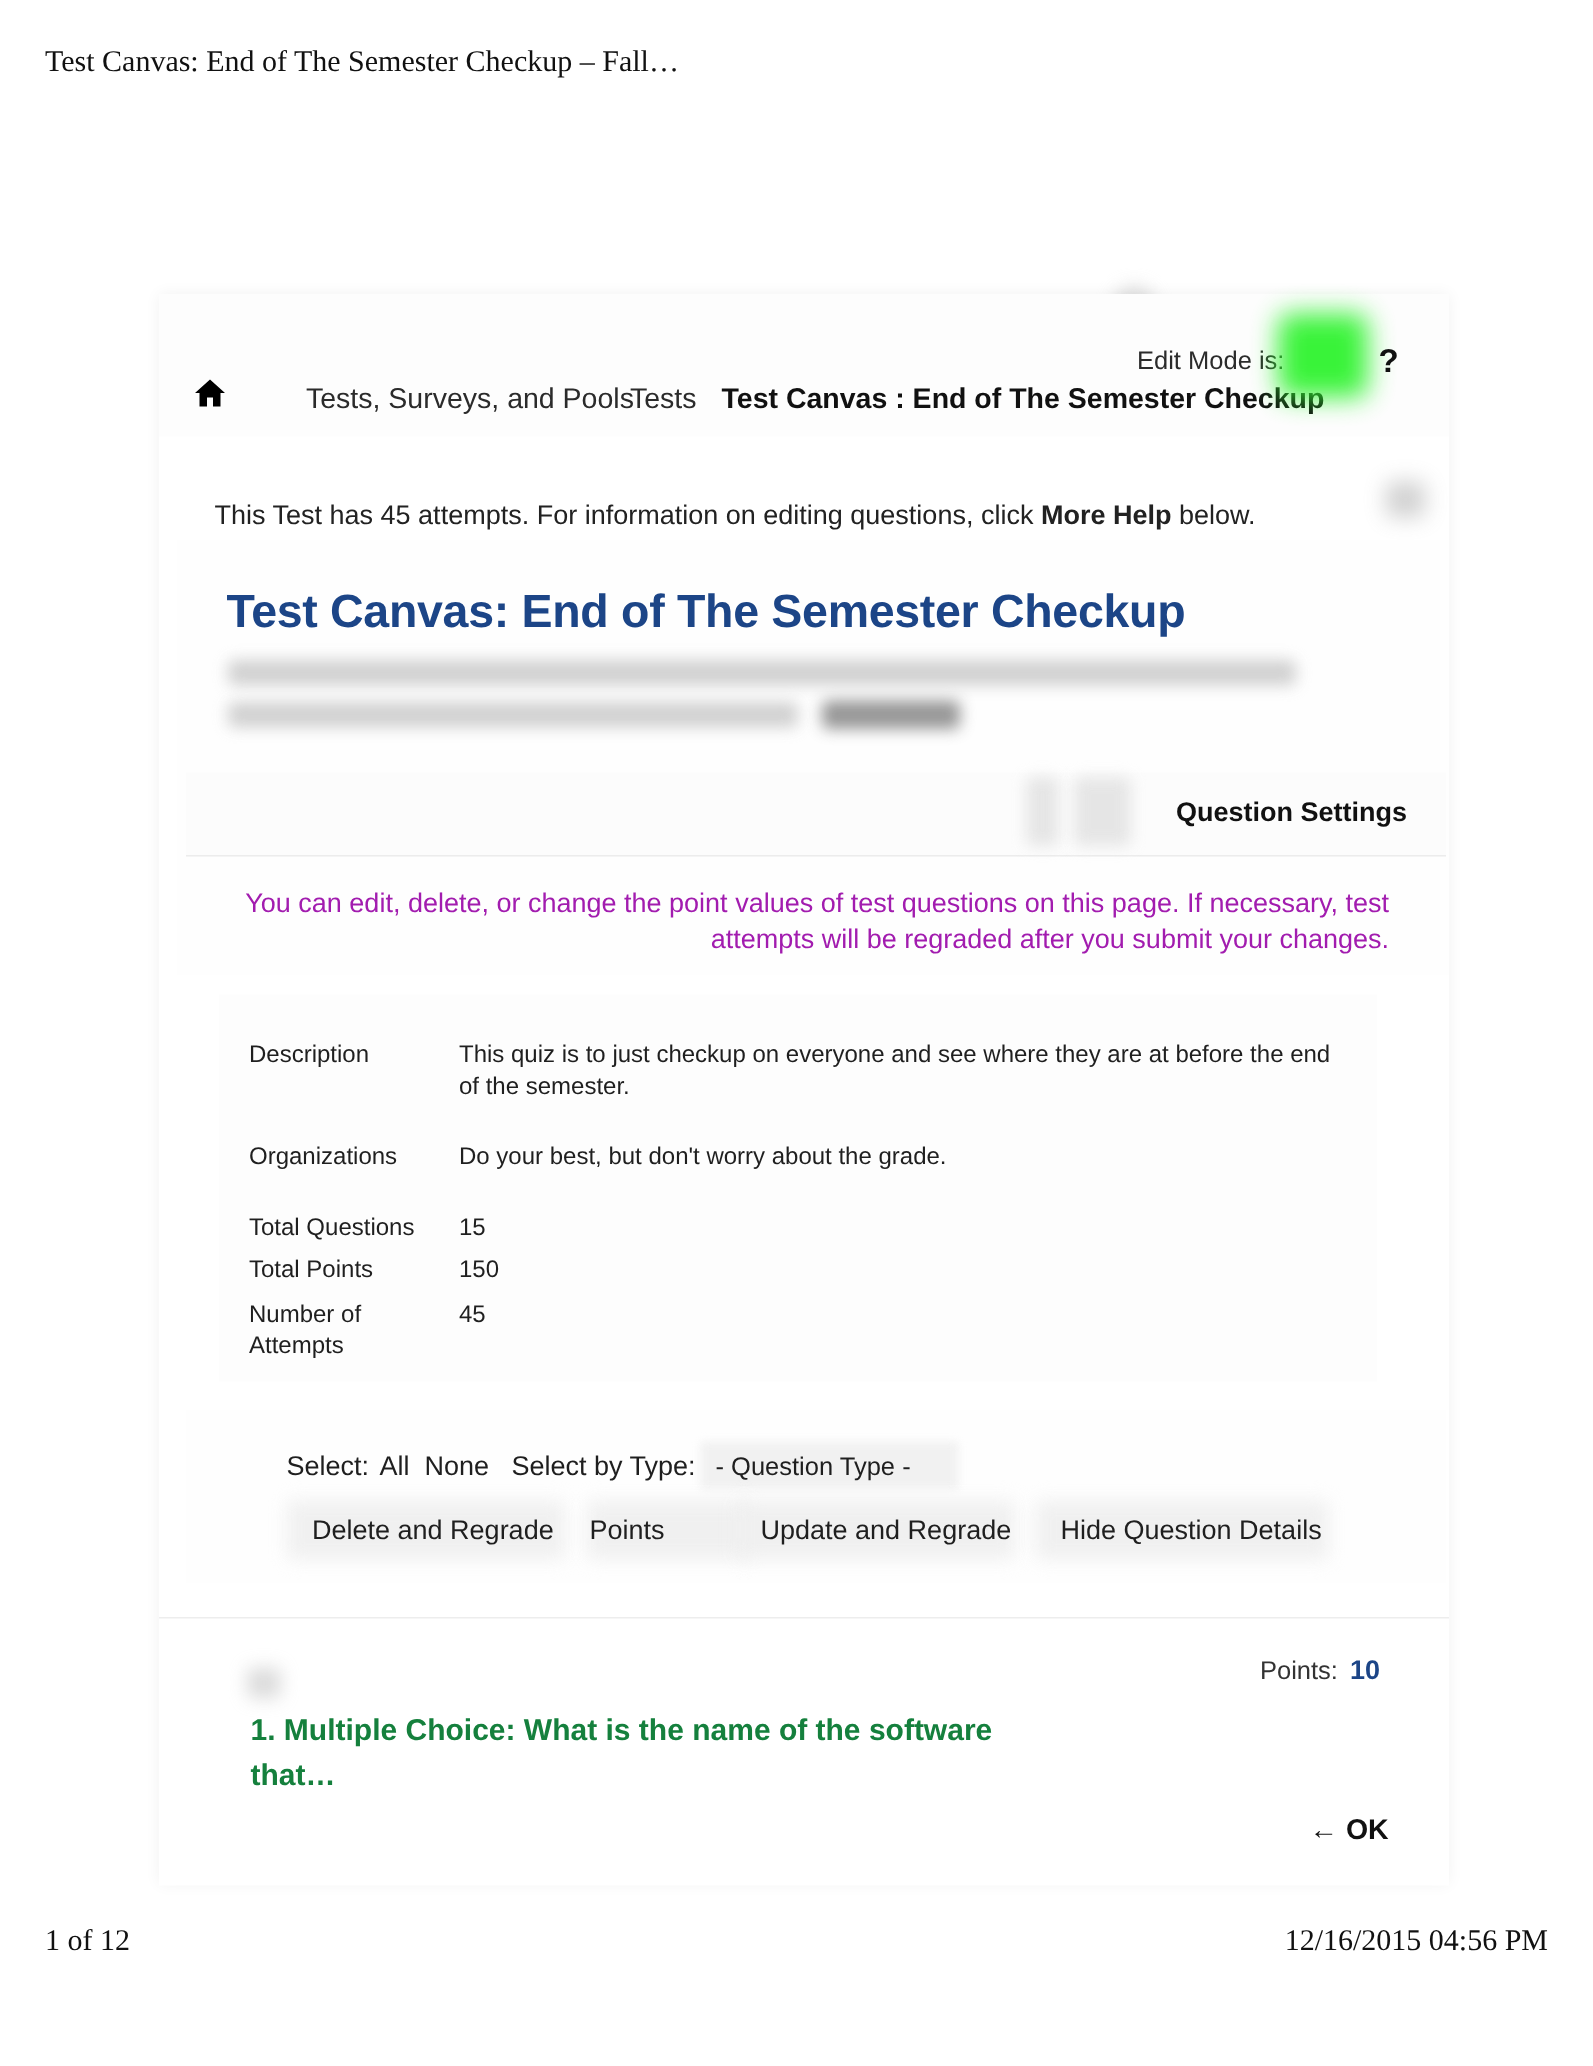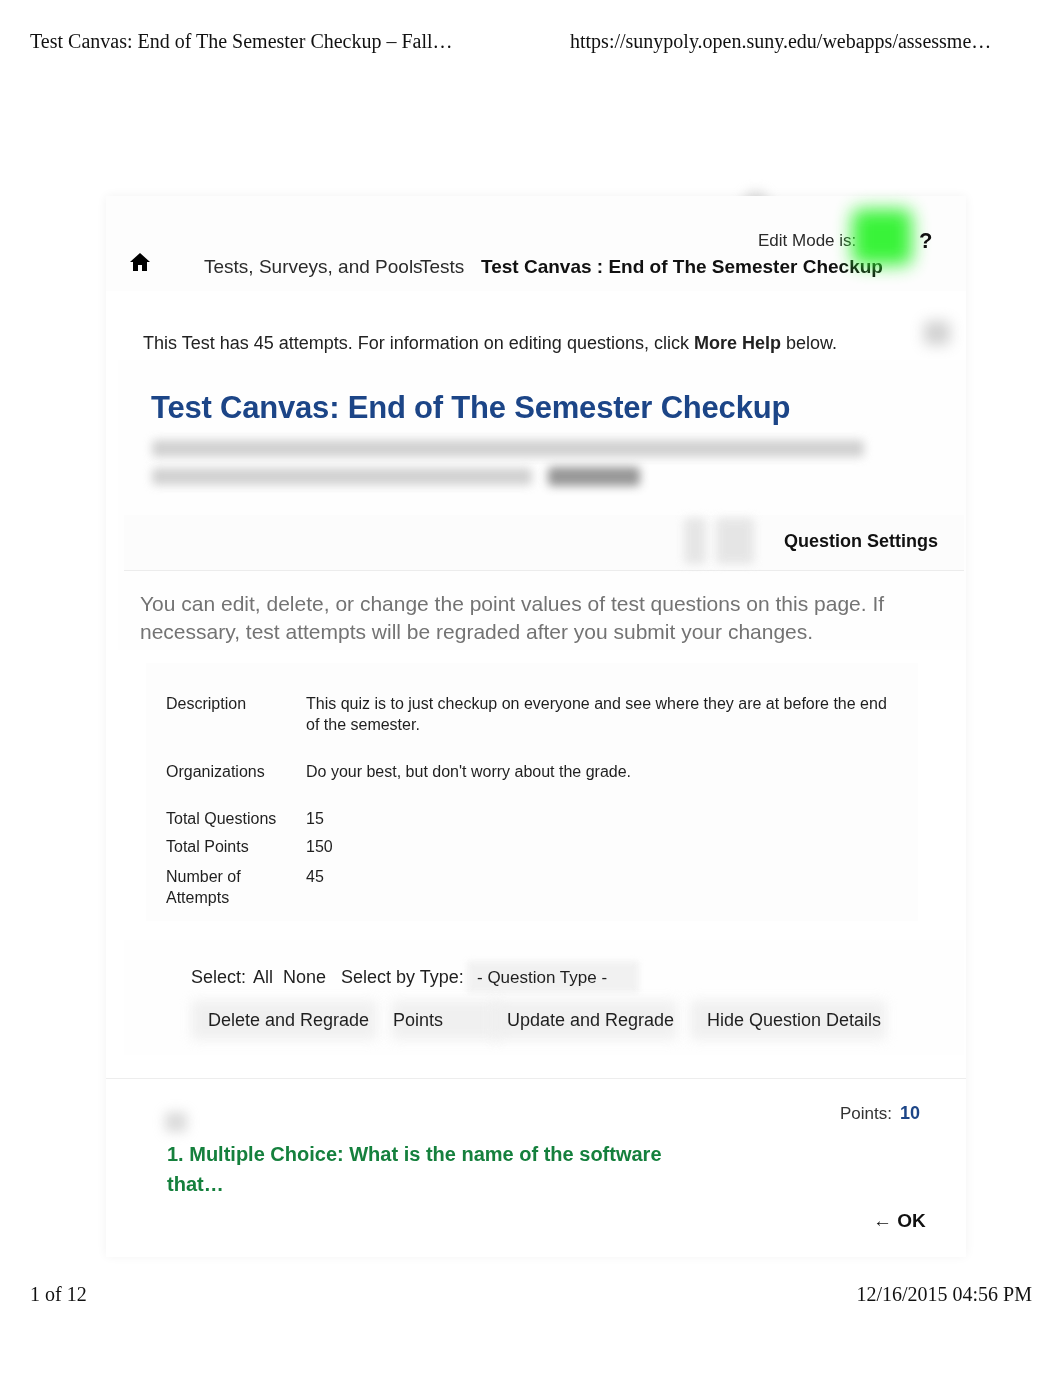--- a/index.html
+++ b/index.html
@@ -143,21 +143,21 @@
   }
   .abb-1{left:684px;top:518px;width:22px;height:46px;}
   .abb-2{left:716px;top:518px;width:38px;height:46px;}
   .question-settings{
     position:absolute;left:784px;top:531px;
     font-size:18px;font-weight:bold;color:#111;white-space:nowrap;
   }
 
   .instr-para{
     position:absolute;left:140px;top:590px;width:786px;
-    font-size:21px;color:#737373;line-height:1.35;
+    font-size:18px;color:#a21caf;line-height:1.35;text-align:right;
   }
 
   
   .details{
     position:absolute;left:146px;top:663px;width:772px;height:258px;
     background:#fdfdfd;
   }
   .dt-row{position:absolute;font-size:16px;color:#1f1f1f;line-height:1.33;}
   .dt-label{left:166px;}
   .dt-value{left:306px;width:590px;}
@@ -224,21 +224,20 @@
     position:absolute;left:873px;top:1210px;
     font-size:19px;font-weight:bold;color:#111;white-space:nowrap;
   }
   .ok-arrow{font-weight:normal;}
 </style>
 </head>
 <body>
 
 <div class="print-header">
   <div class="ph-title">Test Canvas: End of The Semester Checkup – Fall…</div>
-  <div class="ph-url">https://sunypoly.open.suny.edu/webapps/assessme…</div>
 </div>
 
 <div class="globalnav">
   <div class="gn-active-blur"></div>
   <div class="gn-item gn-mysuny">My SUNY Poly</div>
   <div class="gn-item gn-courses active">Courses</div>
   <div class="gn-item gn-library">Library</div>
   <div class="gn-item gn-services">Services</div>
   <div class="gn-item gn-orgs">Organizations</div>
   <div class="gn-user-blur"></div>

